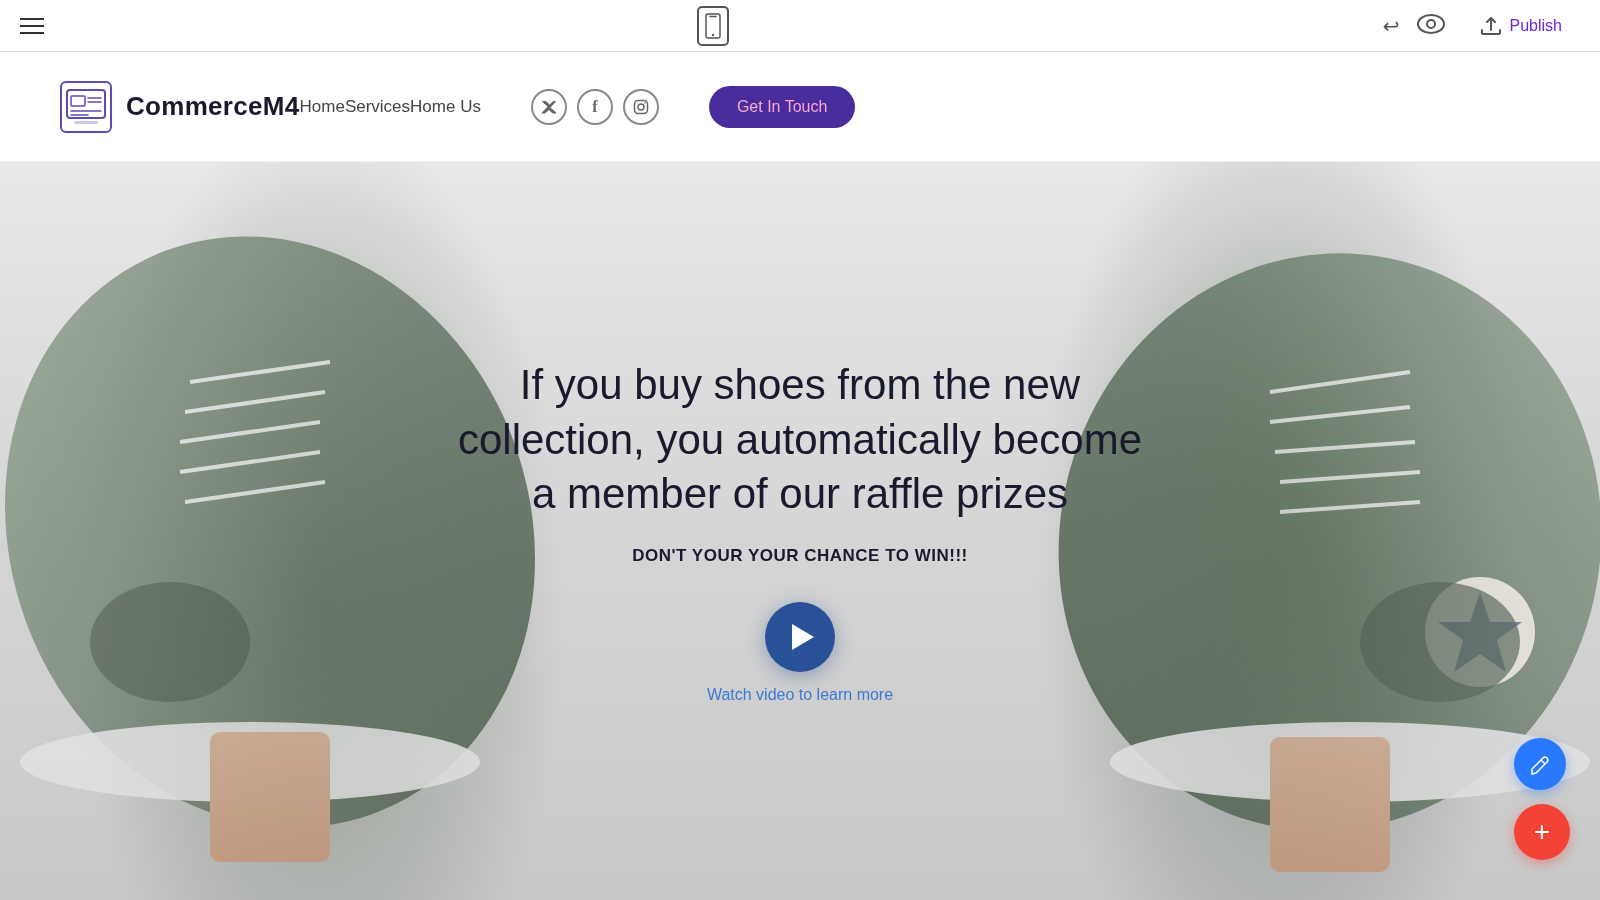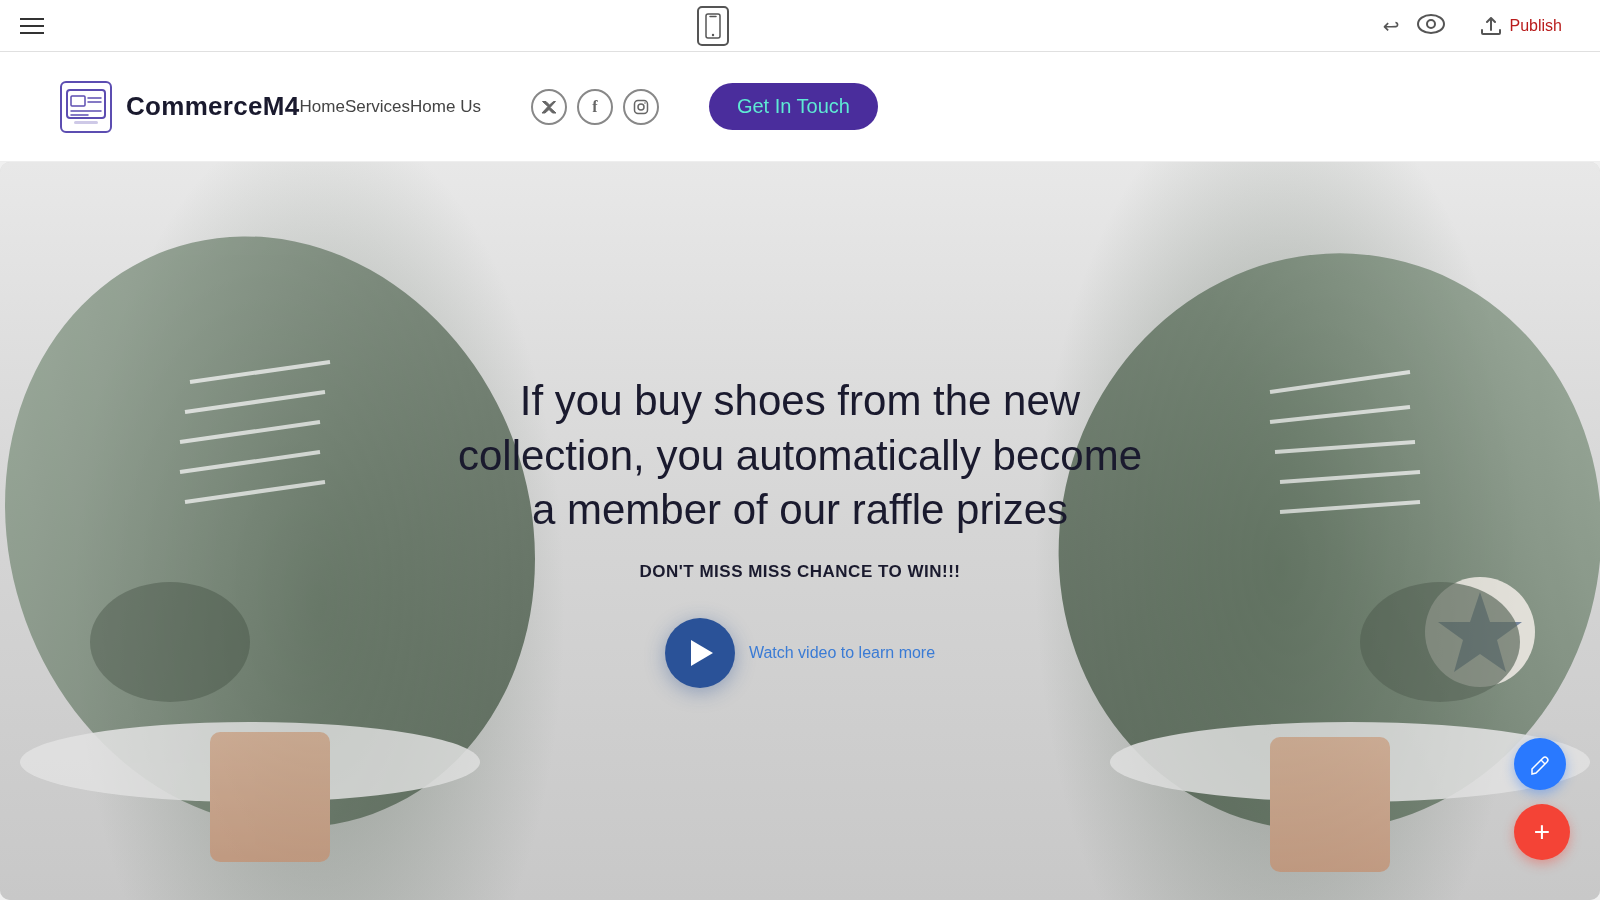--- a/index.html
+++ b/index.html
@@ -82,21 +82,21 @@
 
     .publish-btn {
       display: flex;
       align-items: center;
       gap: 8px;
       padding: 8px 18px;
       background: #fff;
       border: none;
       font-size: 16px;
       font-weight: 500;
-      color: #b91c1c;
+      color: #6d28d9;
       cursor: pointer;
     }
 
     
     .website-wrapper {
       position: absolute;
       top: 52px;
       left: 0;
       right: 0;
       bottom: 0;
@@ -177,37 +177,36 @@
       align-items: center;
       justify-content: center;
       cursor: pointer;
       color: #555;
       font-size: 15px;
       font-weight: bold;
     }
 
     .get-in-touch-btn {
       background: #4a2d9c;
-      color: #5eead4;
+      color: #f9a8d4;
       border: none;
       border-radius: 30px;
       padding: 12px 28px;
-      font-size: 20px;
+      font-size: 16px;
       font-weight: 500;
       cursor: pointer;
       white-space: nowrap;
     }
 
     
     .hero-section {
       position: relative;
       height: calc(900px - 52px - 110px);
       overflow: hidden;
       background: #d8d8d8;
-      border-radius: 10px;
     }
 
     
     .hero-content {
       position: absolute;
       inset: 0;
       display: flex;
       flex-direction: column;
       align-items: center;
       justify-content: center;
@@ -227,21 +226,21 @@
     .hero-subline {
       font-size: 17px;
       font-weight: 700;
       color: #1a1a2e;
       letter-spacing: 0.5px;
       margin-bottom: 36px;
     }
 
     .play-btn-wrapper {
       display: flex;
-      flex-direction: row;
+      flex-direction: column;
       align-items: center;
       gap: 14px;
     }
 
     .play-btn {
       width: 70px;
       height: 70px;
       background: #2a5298;
       border-radius: 50%;
       display: flex;
@@ -461,21 +460,21 @@
         <polygon points="490,400 500,430 532,430 507,448 516,480 490,462 464,480 473,448 448,430 480,430" fill="#1a3a6a" opacity="0.7"></polygon>
 
         <ellipse cx="450" cy="450" rx="80" ry="60" fill="#3a4c3a" opacity="0.7"></ellipse>
 
         <rect x="280" y="545" width="120" height="135" fill="url(#skinGrad)" rx="10"></rect>
       </svg>
     </div>
 
     <div class="hero-content">
       <h1 class="hero-headline">If you buy shoes from the new collection, you automatically become a member of our raffle prizes</h1>
-      <p class="hero-subline">DON'T MISS MISS CHANCE TO WIN!!!</p>
+      <p class="hero-subline">DON'T YOUR YOUR CHANCE TO WIN!!!</p>
 
       <div class="play-btn-wrapper">
         <button class="play-btn">
           <div class="play-triangle"></div>
         </button>
         <a class="watch-video-link">Watch video to learn more</a>
       </div>
     </div>
   </section>
 

